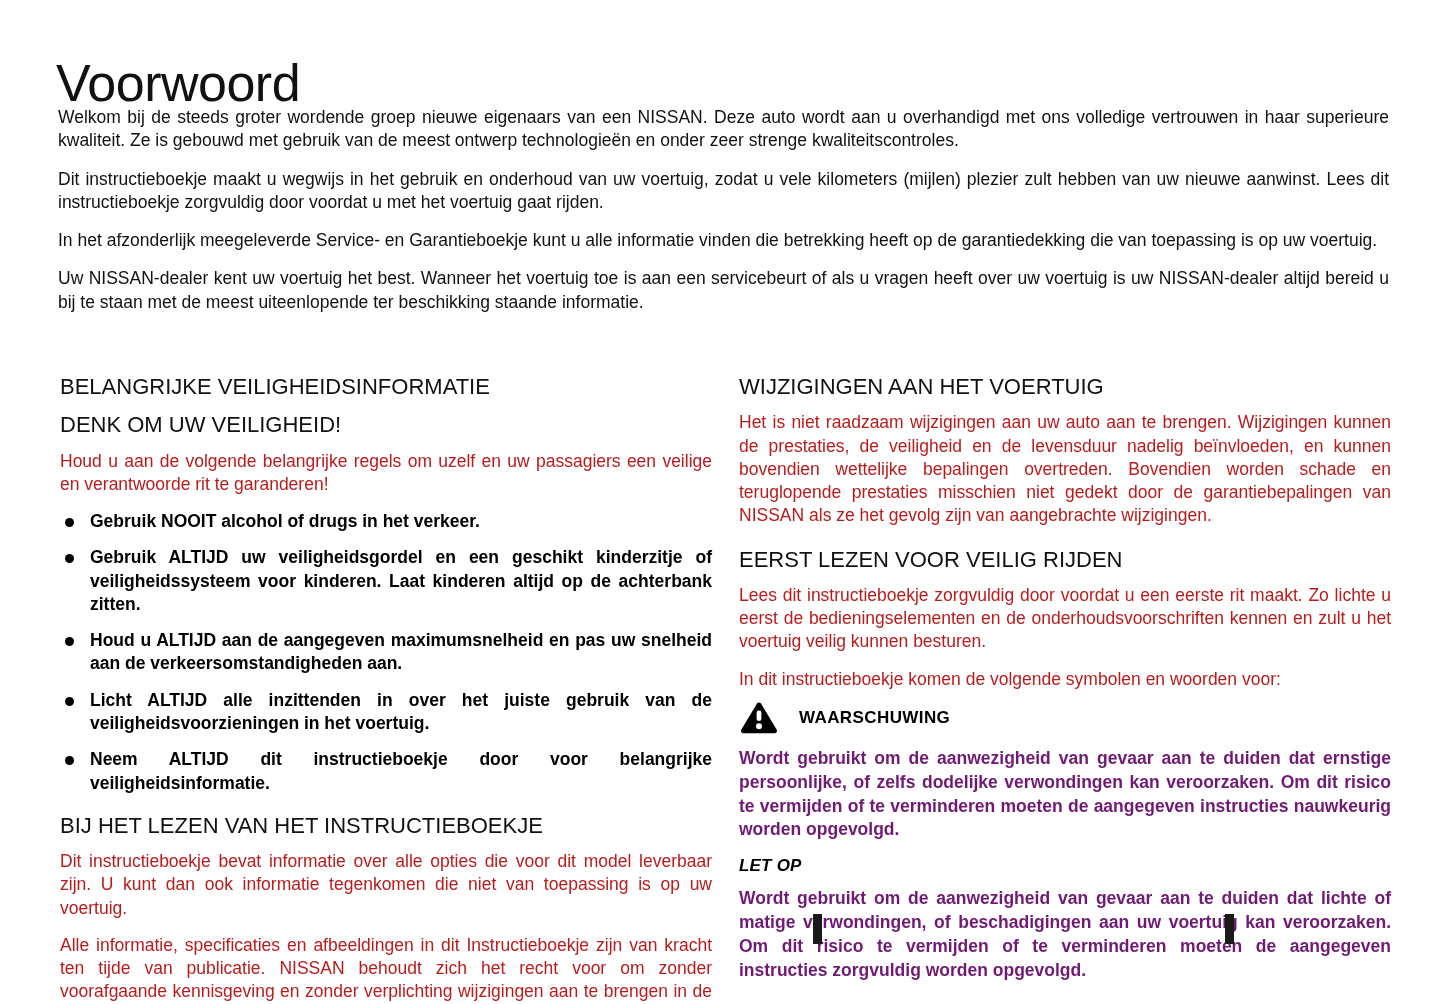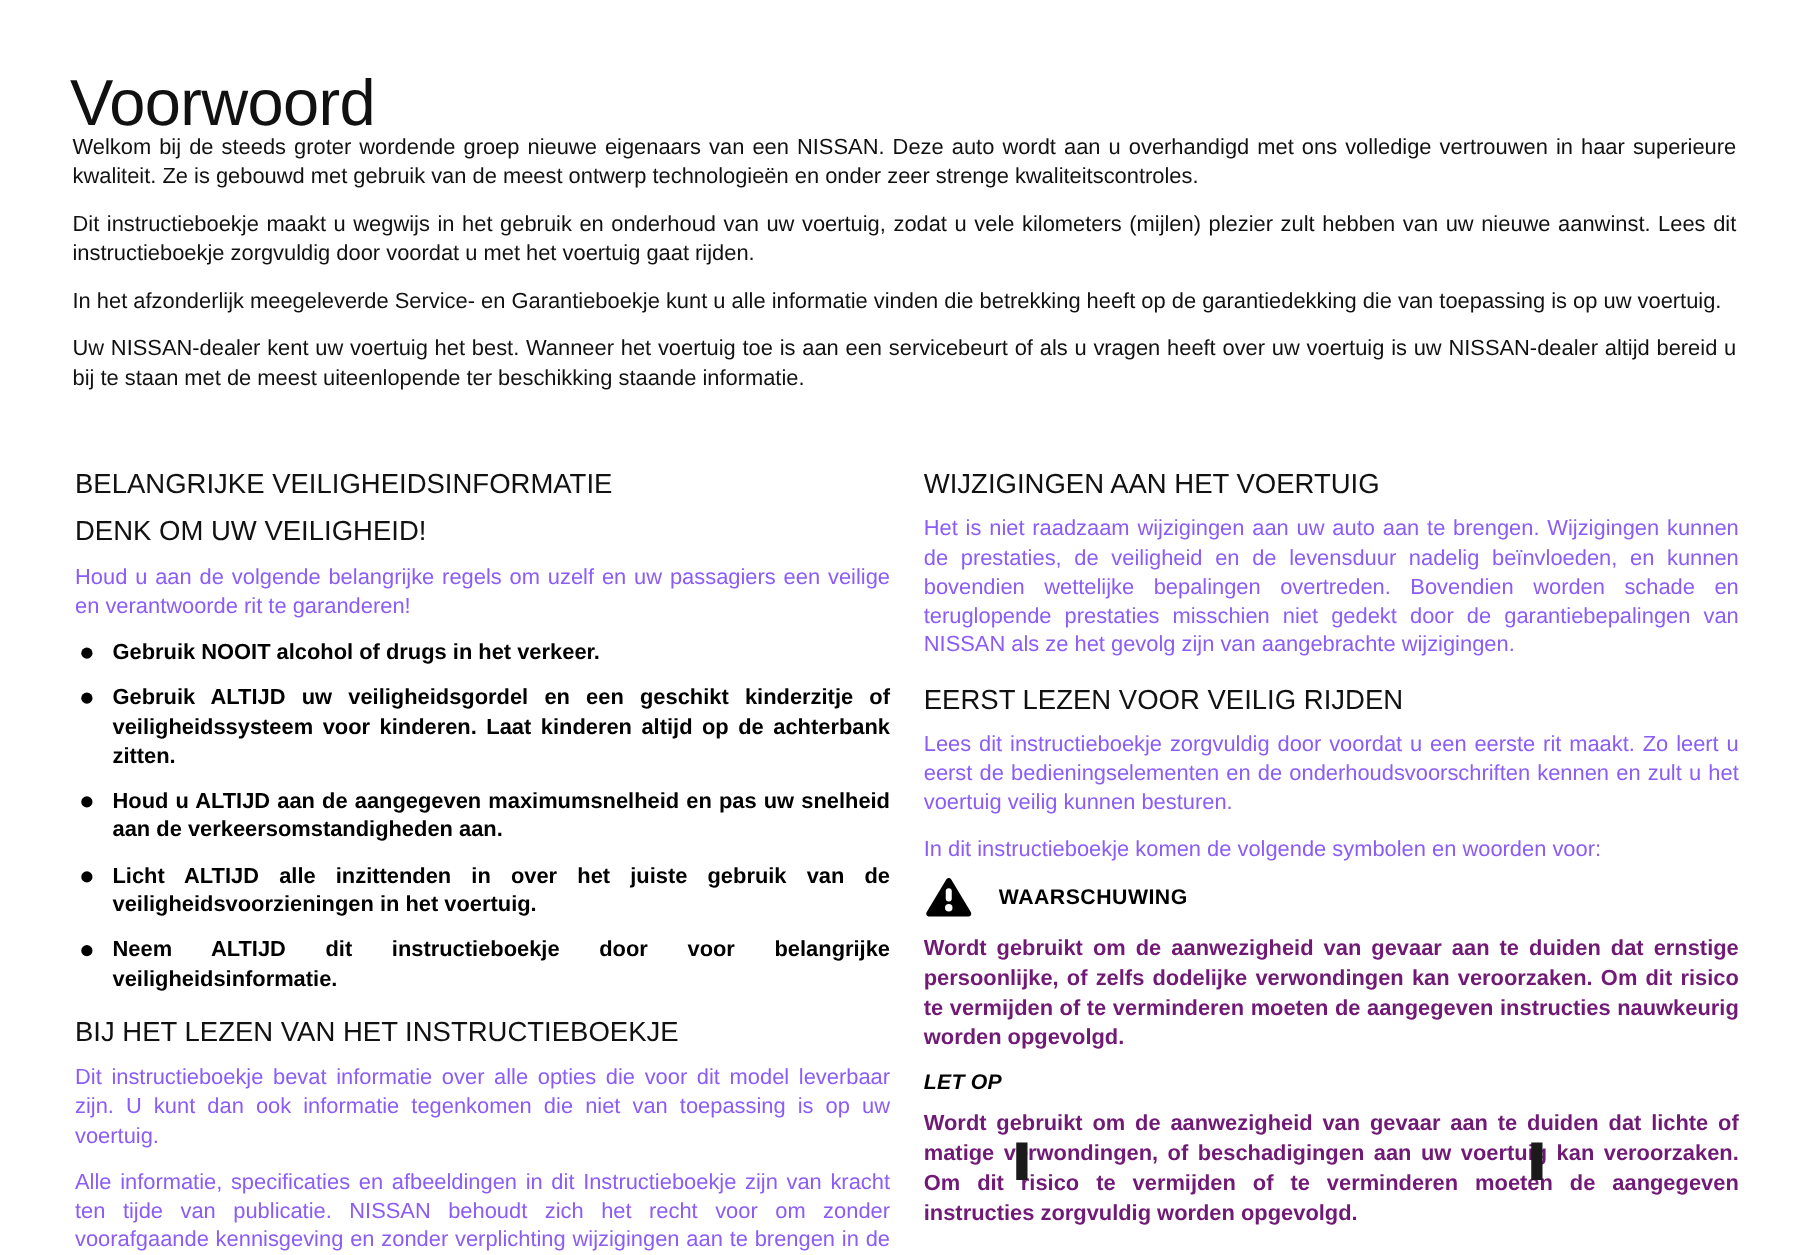--- a/index.html
+++ b/index.html
@@ -82,21 +82,21 @@
     color: #111111;
     font-family: "Liberation Sans", sans-serif;
   }
   h2.section-head.tight { margin-bottom: 13px; }
 
   .col p.body {
     margin: 0 0 14px 0;
     font-size: 17.5px;
     line-height: 1.33;
     text-align: justify;
-    color: #8b5cf6;
+    color: #b91c1c;
   }
 
   
   ul.bullets {
     list-style: none;
     margin: 4px 0 12px 0;
     padding: 0;
   }
   ul.bullets li {
     position: relative;
@@ -224,21 +224,21 @@
     </div>
 
     <div class="col col-right">
 
       <h2 class="section-head">WIJZIGINGEN AAN HET VOERTUIG</h2>
 
       <p class="body">Het is niet raadzaam wijzigingen aan uw auto aan te brengen. Wijzigingen kunnen de prestaties, de veiligheid en de levensduur nadelig beïnvloeden, en kunnen bovendien wettelijke bepalingen overtreden. Bovendien worden schade en teruglopende prestaties misschien niet gedekt door de garantiebepalingen van NISSAN als ze het gevolg zijn van aangebrachte wijzigingen.</p>
 
       <h2 class="section-head" style="margin-top:19px;">EERST LEZEN VOOR VEILIG RIJDEN</h2>
 
-      <p class="body">Lees dit instructieboekje zorgvuldig door voordat u een eerste rit maakt. Zo leert u eerst de bedieningselementen en de onderhoudsvoorschriften kennen en zult u het voertuig veilig kunnen besturen.</p>
+      <p class="body">Lees dit instructieboekje zorgvuldig door voordat u een eerste rit maakt. Zo lichte u eerst de bedieningselementen en de onderhoudsvoorschriften kennen en zult u het voertuig veilig kunnen besturen.</p>
 
       <p class="body" style="margin-bottom:10px;">In dit instructieboekje komen de volgende symbolen en woorden voor:</p>
 
       <div class="warn-head">
         <svg class="warn-icon" viewBox="0 0 40 34">
           <path d="M18.0 2.6 C19.0 1.0 21.0 1.0 22.0 2.6 L37.6 28.6 C38.6 30.3 37.6 32.2 35.6 32.2 L4.4 32.2 C2.4 32.2 1.4 30.3 2.4 28.6 Z" fill="#000000"></path>
           <rect x="17.6" y="9.5" width="4.8" height="10.6" rx="2.4" fill="#ffffff"></rect>
           <circle cx="20" cy="25.2" r="3.0" fill="#ffffff"></circle>
         </svg>
         <span class="warn-label">WAARSCHUWING</span>

